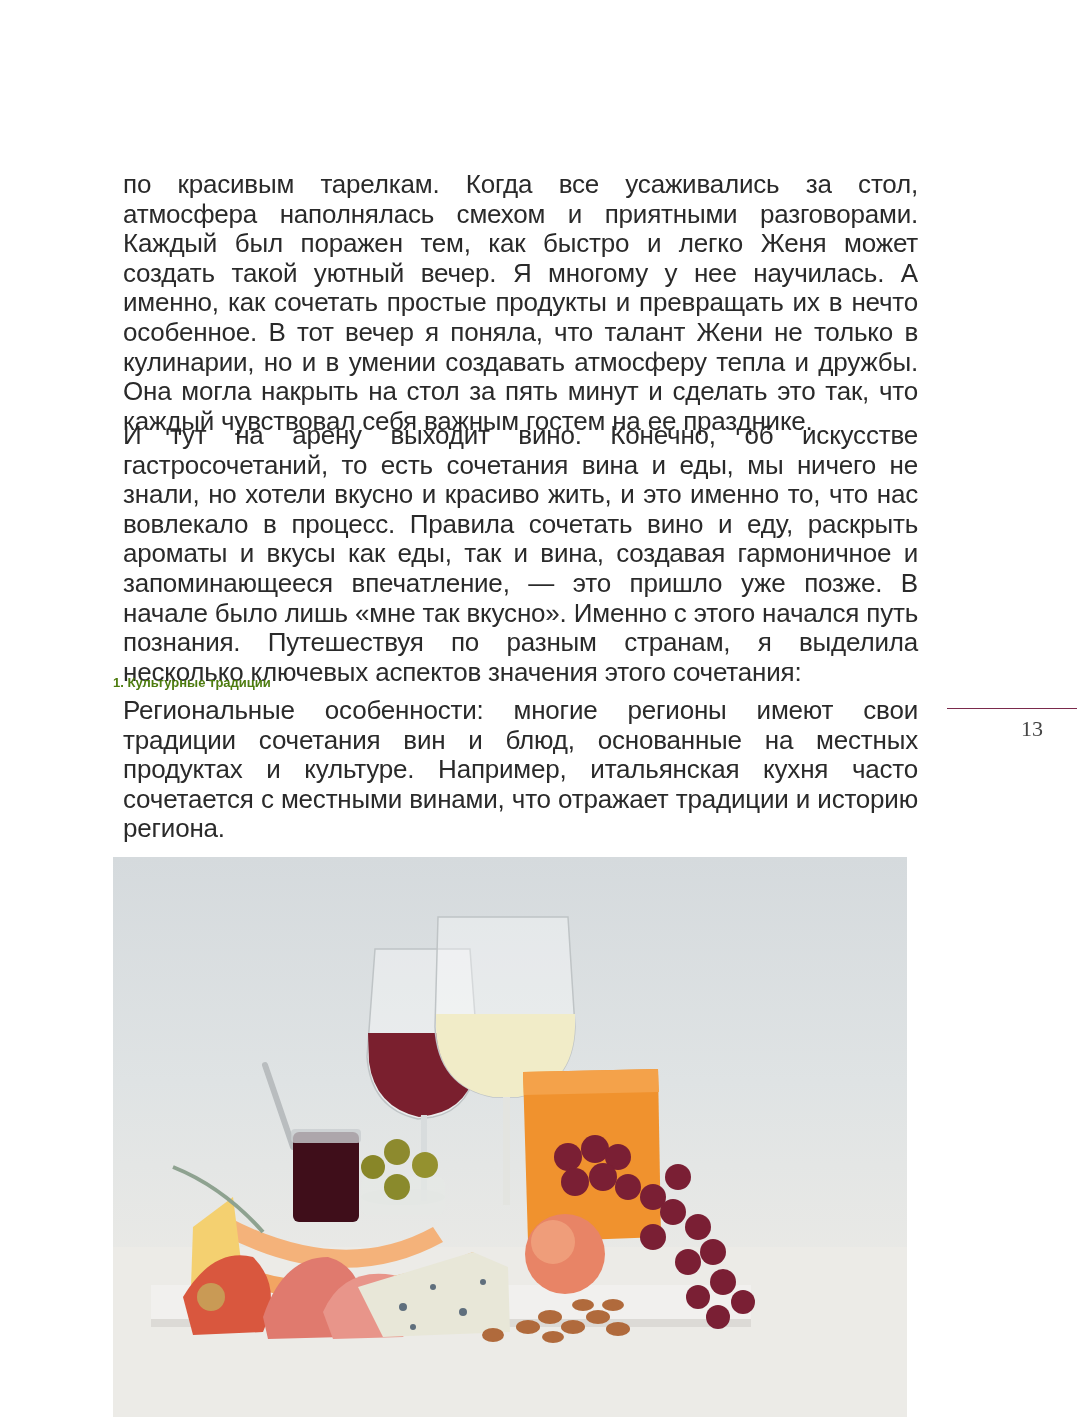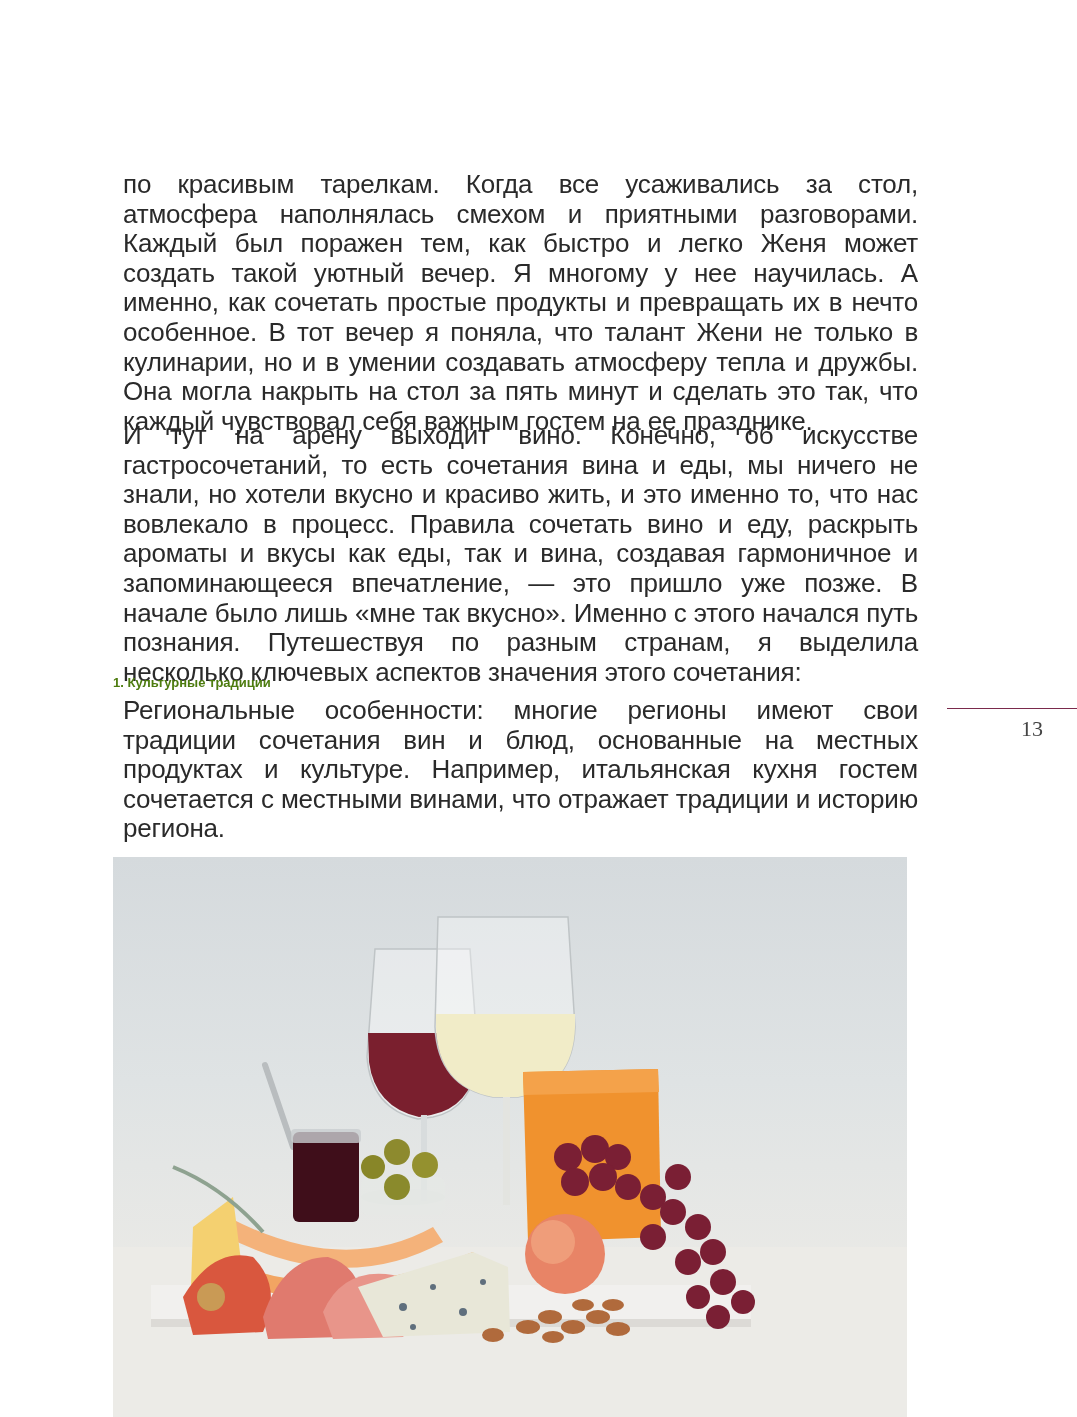--- a/index.html
+++ b/index.html
@@ -22,21 +22,21 @@
   <p>по красивым тарелкам. Когда все усаживались за стол, атмосфера наполнялась смехом и приятными разговорами. Каждый был поражен тем, как быстро и легко Женя может создать такой уютный вечер. Я многому у нее научилась. А именно, как сочетать простые продукты и превращать их в нечто особенное. В тот вечер я поняла, что талант Жени не только в кулинарии, но и в умении создавать атмосферу тепла и дружбы. Она могла накрыть на стол за пять минут и сделать это так, что каждый чувствовал себя важным гостем на ее празднике.</p>
 </div>
 
 <div class="text" id="p2">
   <p>И тут на арену выходит вино. Конечно, об искусстве гастросочетаний, то есть сочетания вина и еды, мы ничего не знали, но хотели вкусно и красиво жить, и это именно то, что нас вовлекало в процесс. Правила сочетать вино и еду, раскрыть ароматы и вкусы как еды, так и вина, создавая гармоничное и запоминающееся впечатление, — это пришло уже позже. В начале было лишь «мне так вкусно». Именно с этого начался путь познания. Путешествуя по разным странам, я выделила несколько ключевых аспектов значения этого сочетания:</p>
 </div>
 
 <div id="h1">1. Культурные традиции</div>
 
 <div class="text" id="p3">
-  <p>Региональные особенности: многие регионы имеют свои традиции сочетания вин и блюд, основанные на местных продуктах и культуре. Например, итальянская кухня гостем сочетается с местными винами, что отражает традиции и историю региона.</p>
+  <p>Региональные особенности: многие регионы имеют свои традиции сочетания вин и блюд, основанные на местных продуктах и культуре. Например, итальянская кухня часто сочетается с местными винами, что отражает традиции и историю региона.</p>
 </div>
 
 <div class="pnline"></div>
 <div class="pnum">13</div>
 
 <div class="photo">
   <svg width="794" height="560" viewBox="0 0 794 560" xmlns="http://www.w3.org/2000/svg">
 
     <rect x="0" y="390" width="794" height="170" fill="#ecebe7"></rect>
 

